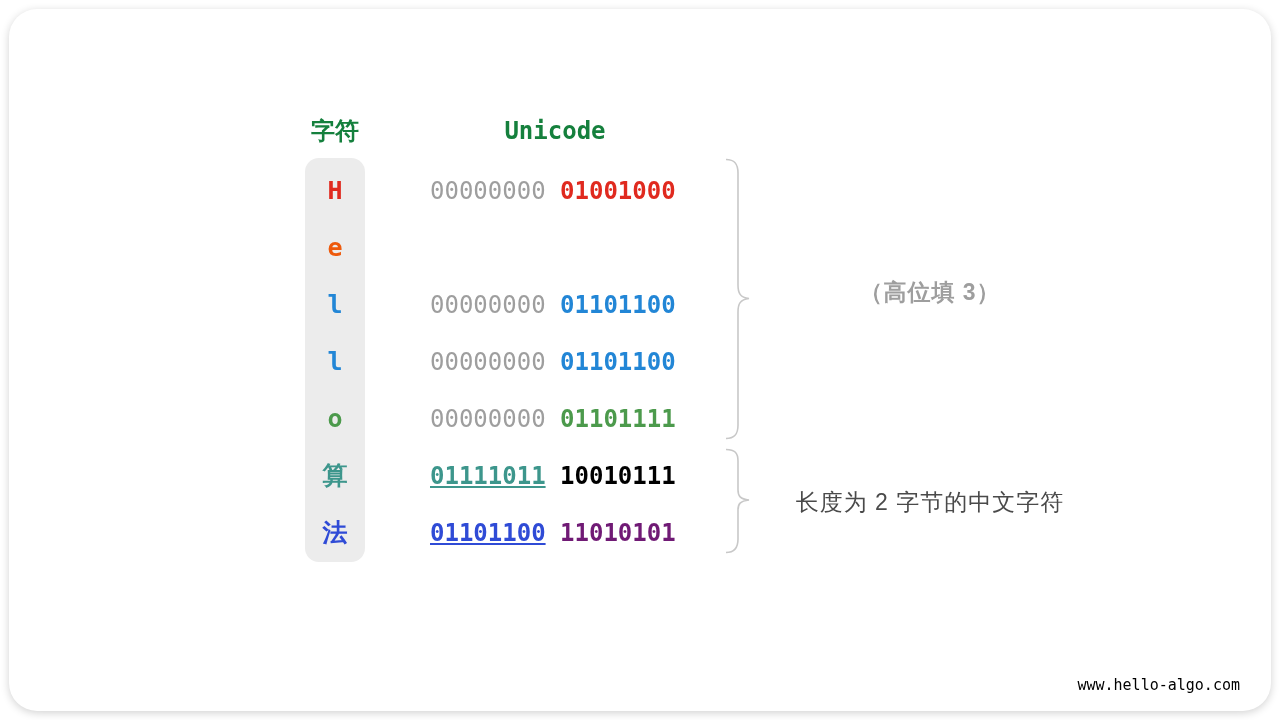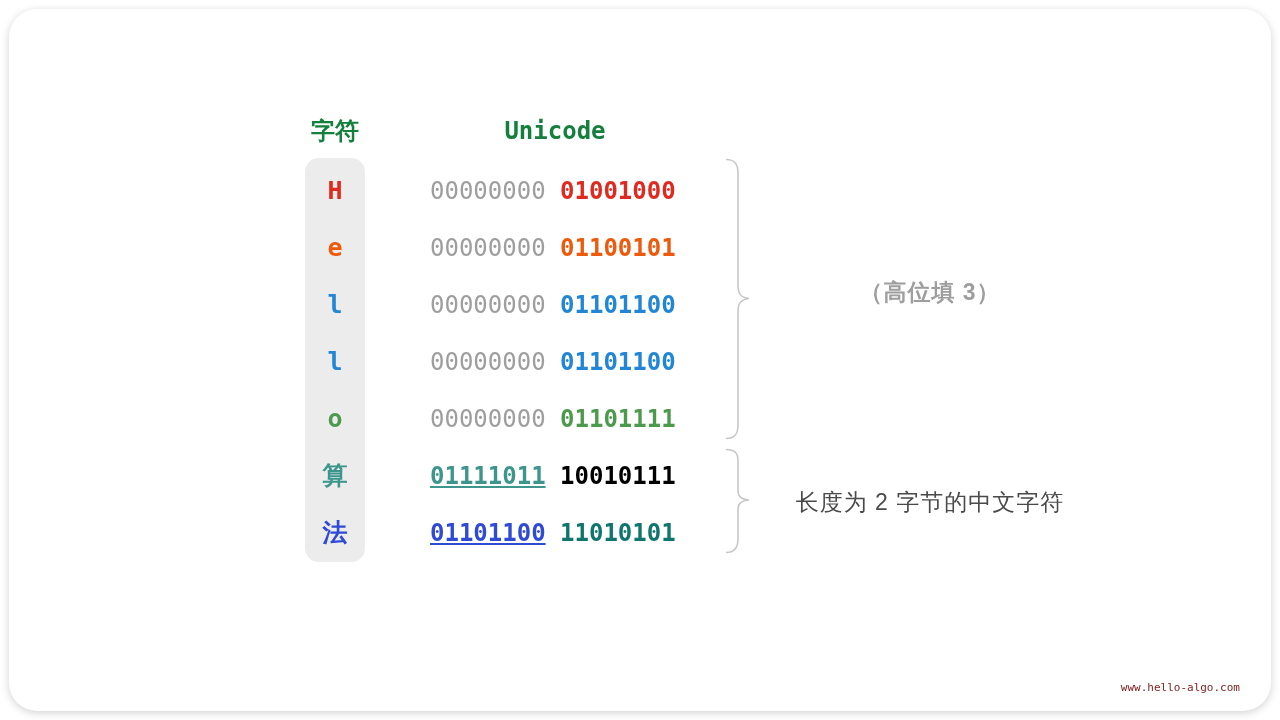--- a/index.html
+++ b/index.html
@@ -79,61 +79,60 @@
   }
   .annotation .sub {
     margin-top: 8px;
     color: #9e9e9e;
     font-weight: bold;
   }
   .watermark {
     position: absolute;
     right: 40px; bottom: 26px;
     font-family: "DejaVu Sans Mono", monospace;
-    font-size: 11px;
-    color: #7f1d1d;
+    font-size: 15px;
+    color: #000000;
   }
 </style>
 </head>
 <body>
 
 <div class="card"></div>
 
 <div class="hdr hdr-char">字符</div>
 <div class="hdr hdr-unicode">Unicode</div>
 
 <div class="char-col-bg"></div>
 
 <div class="row" style="top:162px">
   <div class="cell-char" style="color: rgb(224, 42, 31);">H</div>
   <div class="binary"><span class="b1" style="color: rgb(158, 158, 158);">00000000</span> <span class="b2" style="color: rgb(224, 42, 31);">01001000</span></div>
 </div>
 <div class="row" style="top:219px">
   <div class="cell-char" style="color: rgb(238, 90, 12);">e</div>
-  <div class="binary"><span class="b1" style="color: rgb(158, 158, 158);">00000000</span> <span class="b2" style="color: rgb(238, 90, 12);">01100101</span></div>
 </div>
 <div class="row" style="top:276px">
   <div class="cell-char" style="color: rgb(34, 134, 214);">l</div>
   <div class="binary"><span class="b1" style="color: rgb(158, 158, 158);">00000000</span> <span class="b2" style="color: rgb(34, 134, 214);">01101100</span></div>
 </div>
 <div class="row" style="top:333px">
   <div class="cell-char" style="color: rgb(34, 134, 214);">l</div>
   <div class="binary"><span class="b1" style="color: rgb(158, 158, 158);">00000000</span> <span class="b2" style="color: rgb(34, 134, 214);">01101100</span></div>
 </div>
 <div class="row" style="top:390px">
   <div class="cell-char" style="color: rgb(76, 154, 76);">o</div>
   <div class="binary"><span class="b1" style="color: rgb(158, 158, 158);">00000000</span> <span class="b2" style="color: rgb(76, 154, 76);">01101111</span></div>
 </div>
 <div class="row cjk" style="top:447px">
   <div class="cell-char" style="color: rgb(61, 150, 140);">算</div>
   <div class="binary"><span class="b1" style="color: rgb(61, 150, 140);">01111011</span> <span class="b2" style="color: #000000;">10010111</span></div>
 </div>
 <div class="row cjk" style="top:504px">
   <div class="cell-char" style="color: rgb(47, 75, 214);">法</div>
-  <div class="binary"><span class="b1" style="color: rgb(47, 75, 214);">01101100</span> <span class="b2" style="color: #0f766e;">11010101</span></div>
+  <div class="binary"><span class="b1" style="color: rgb(47, 75, 214);">01101100</span> <span class="b2" style="color: #701a75;">11010101</span></div>
 </div>
 
 <svg class="brace" style="left:722px; top:158px" width="32" height="282" viewBox="0 0 32 282">
   <path d="M 4 1.5 C 13 1.5 16 6 16 15 L 16 127 C 16 135 18 139.5 27 140.5 C 18 141.5 16 146 16 154 L 16 267 C 16 276 13 280.5 4 280.5" fill="none" stroke="#c8c8c8" stroke-width="1.6"></path>
 </svg>
 
 <svg class="brace" style="left:722px; top:448px" width="32" height="106" viewBox="0 0 32 106">
   <path d="M 4 1.5 C 13 1.5 16 5 16 13 L 16 42 C 16 48 18 51 27 52 C 18 53 16 56 16 62 L 16 91 C 16 99 13 104.5 4 104.5" fill="none" stroke="#c8c8c8" stroke-width="1.6"></path>
 </svg>
 

